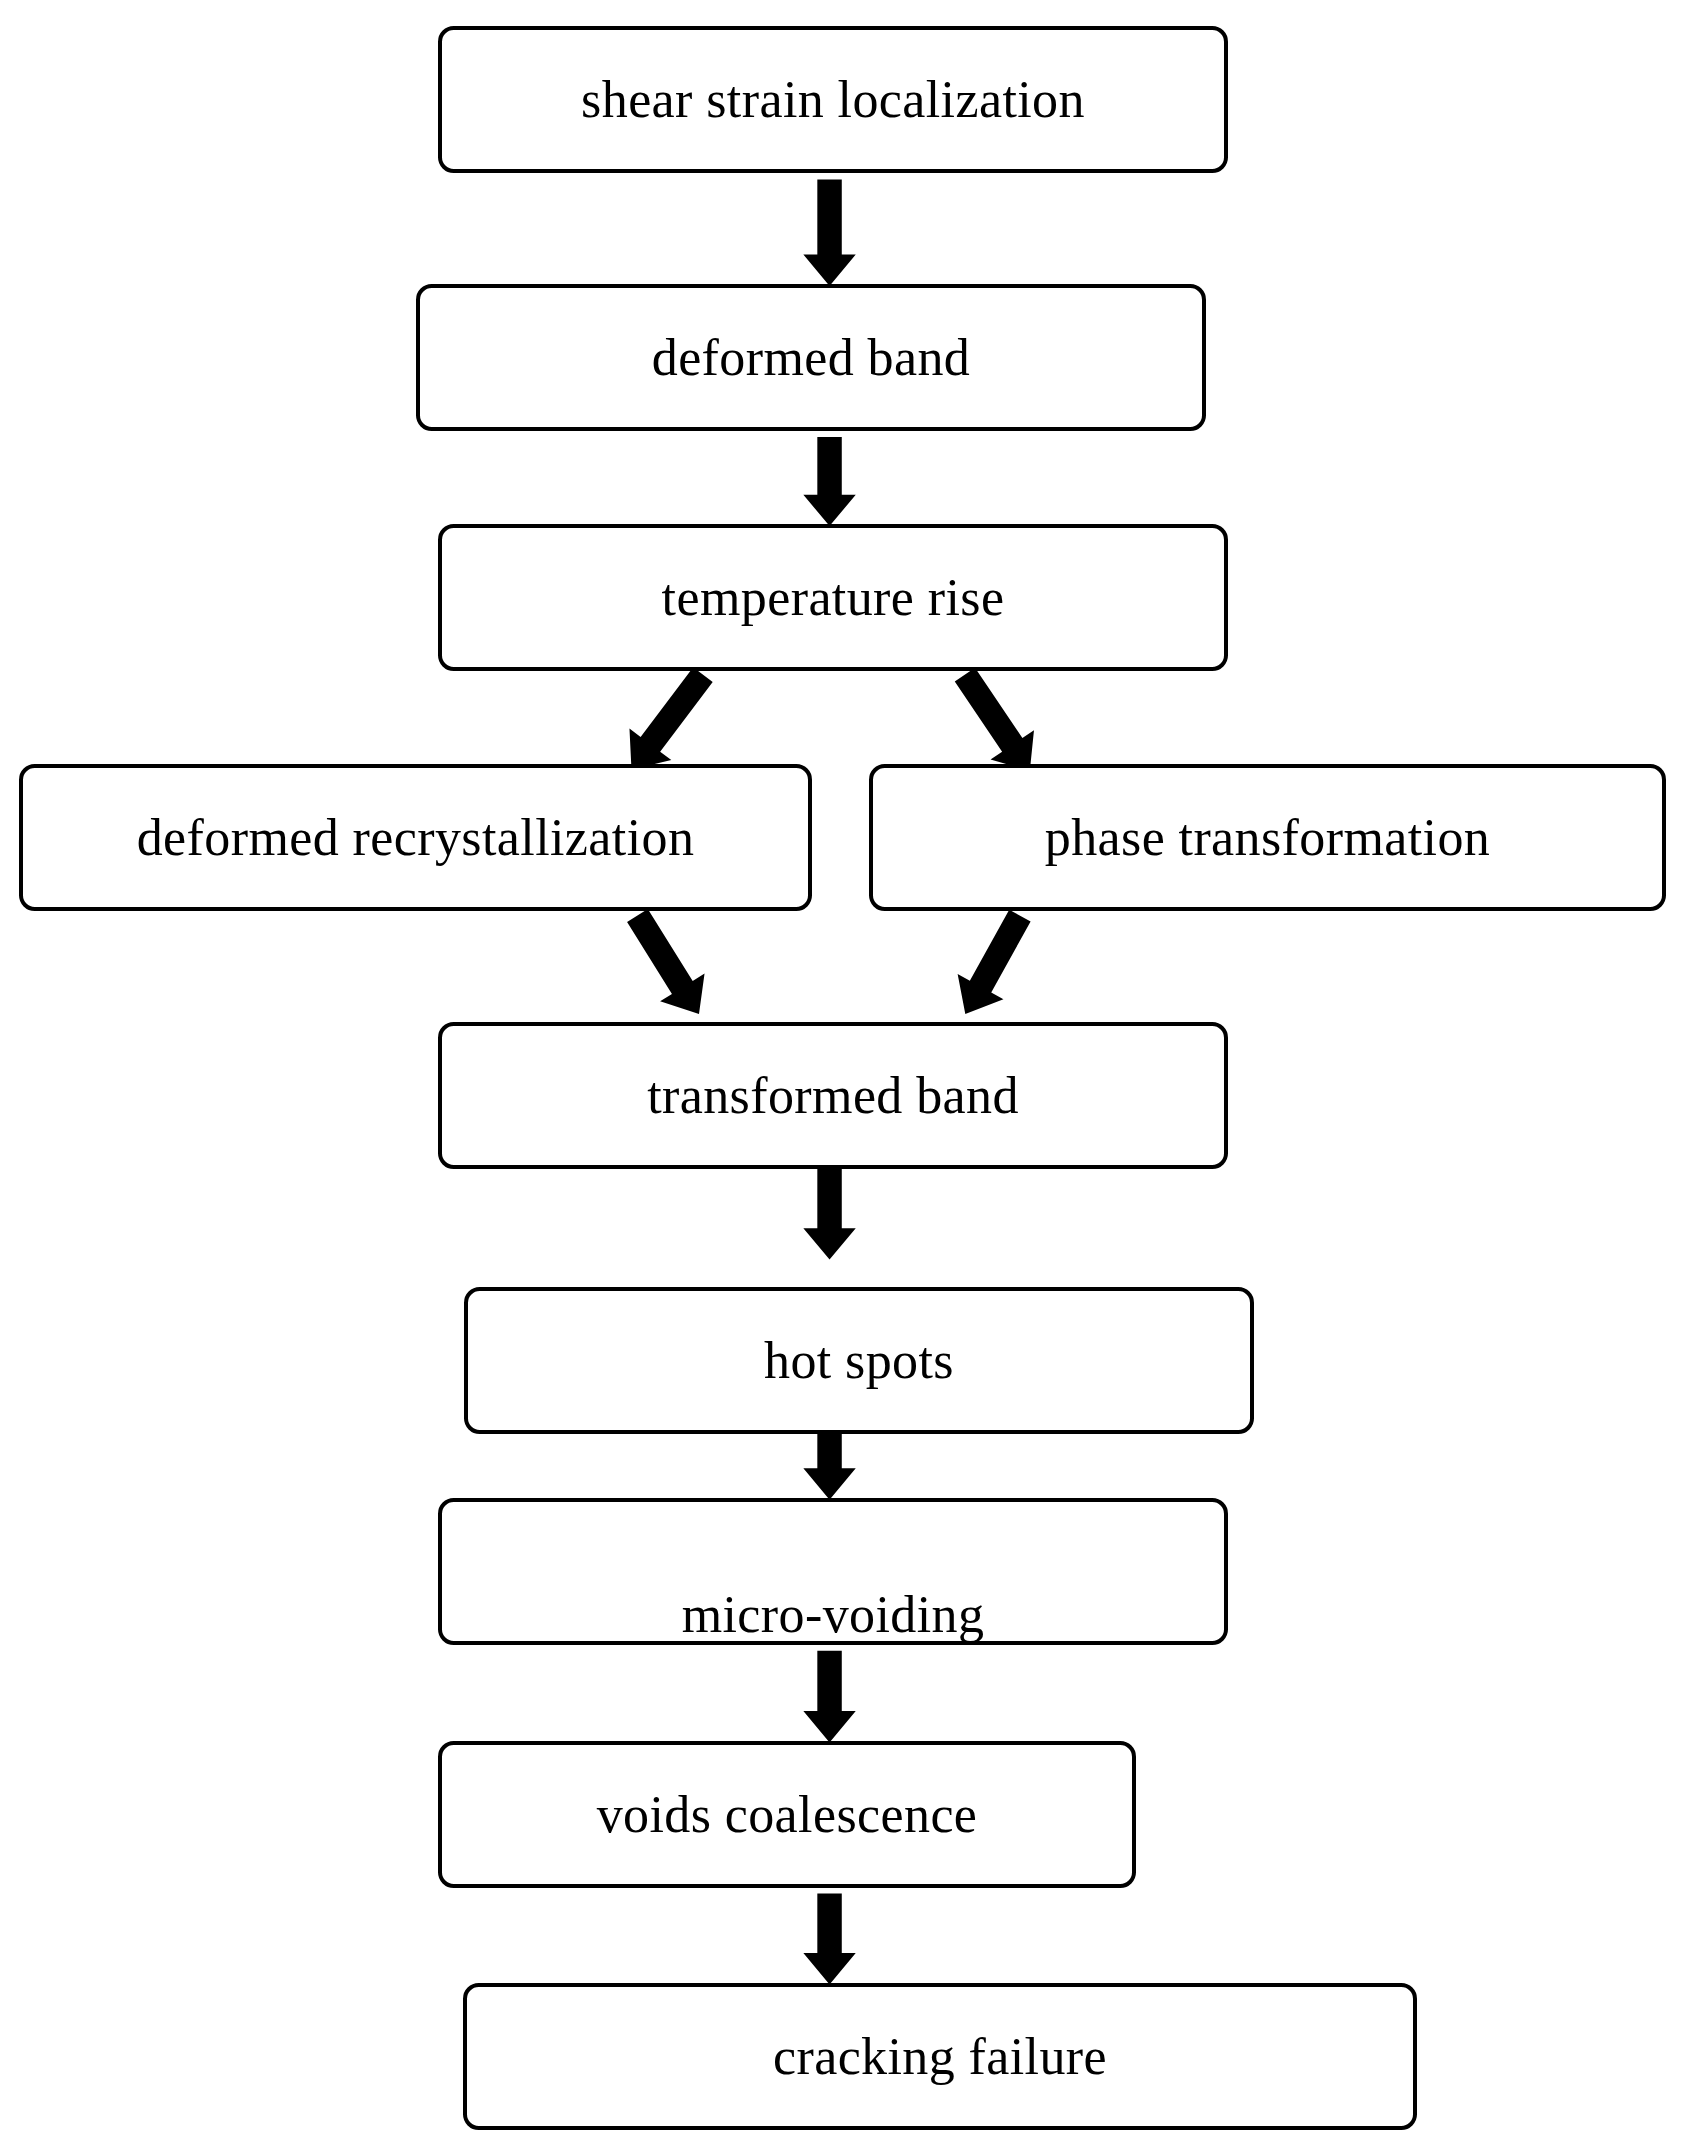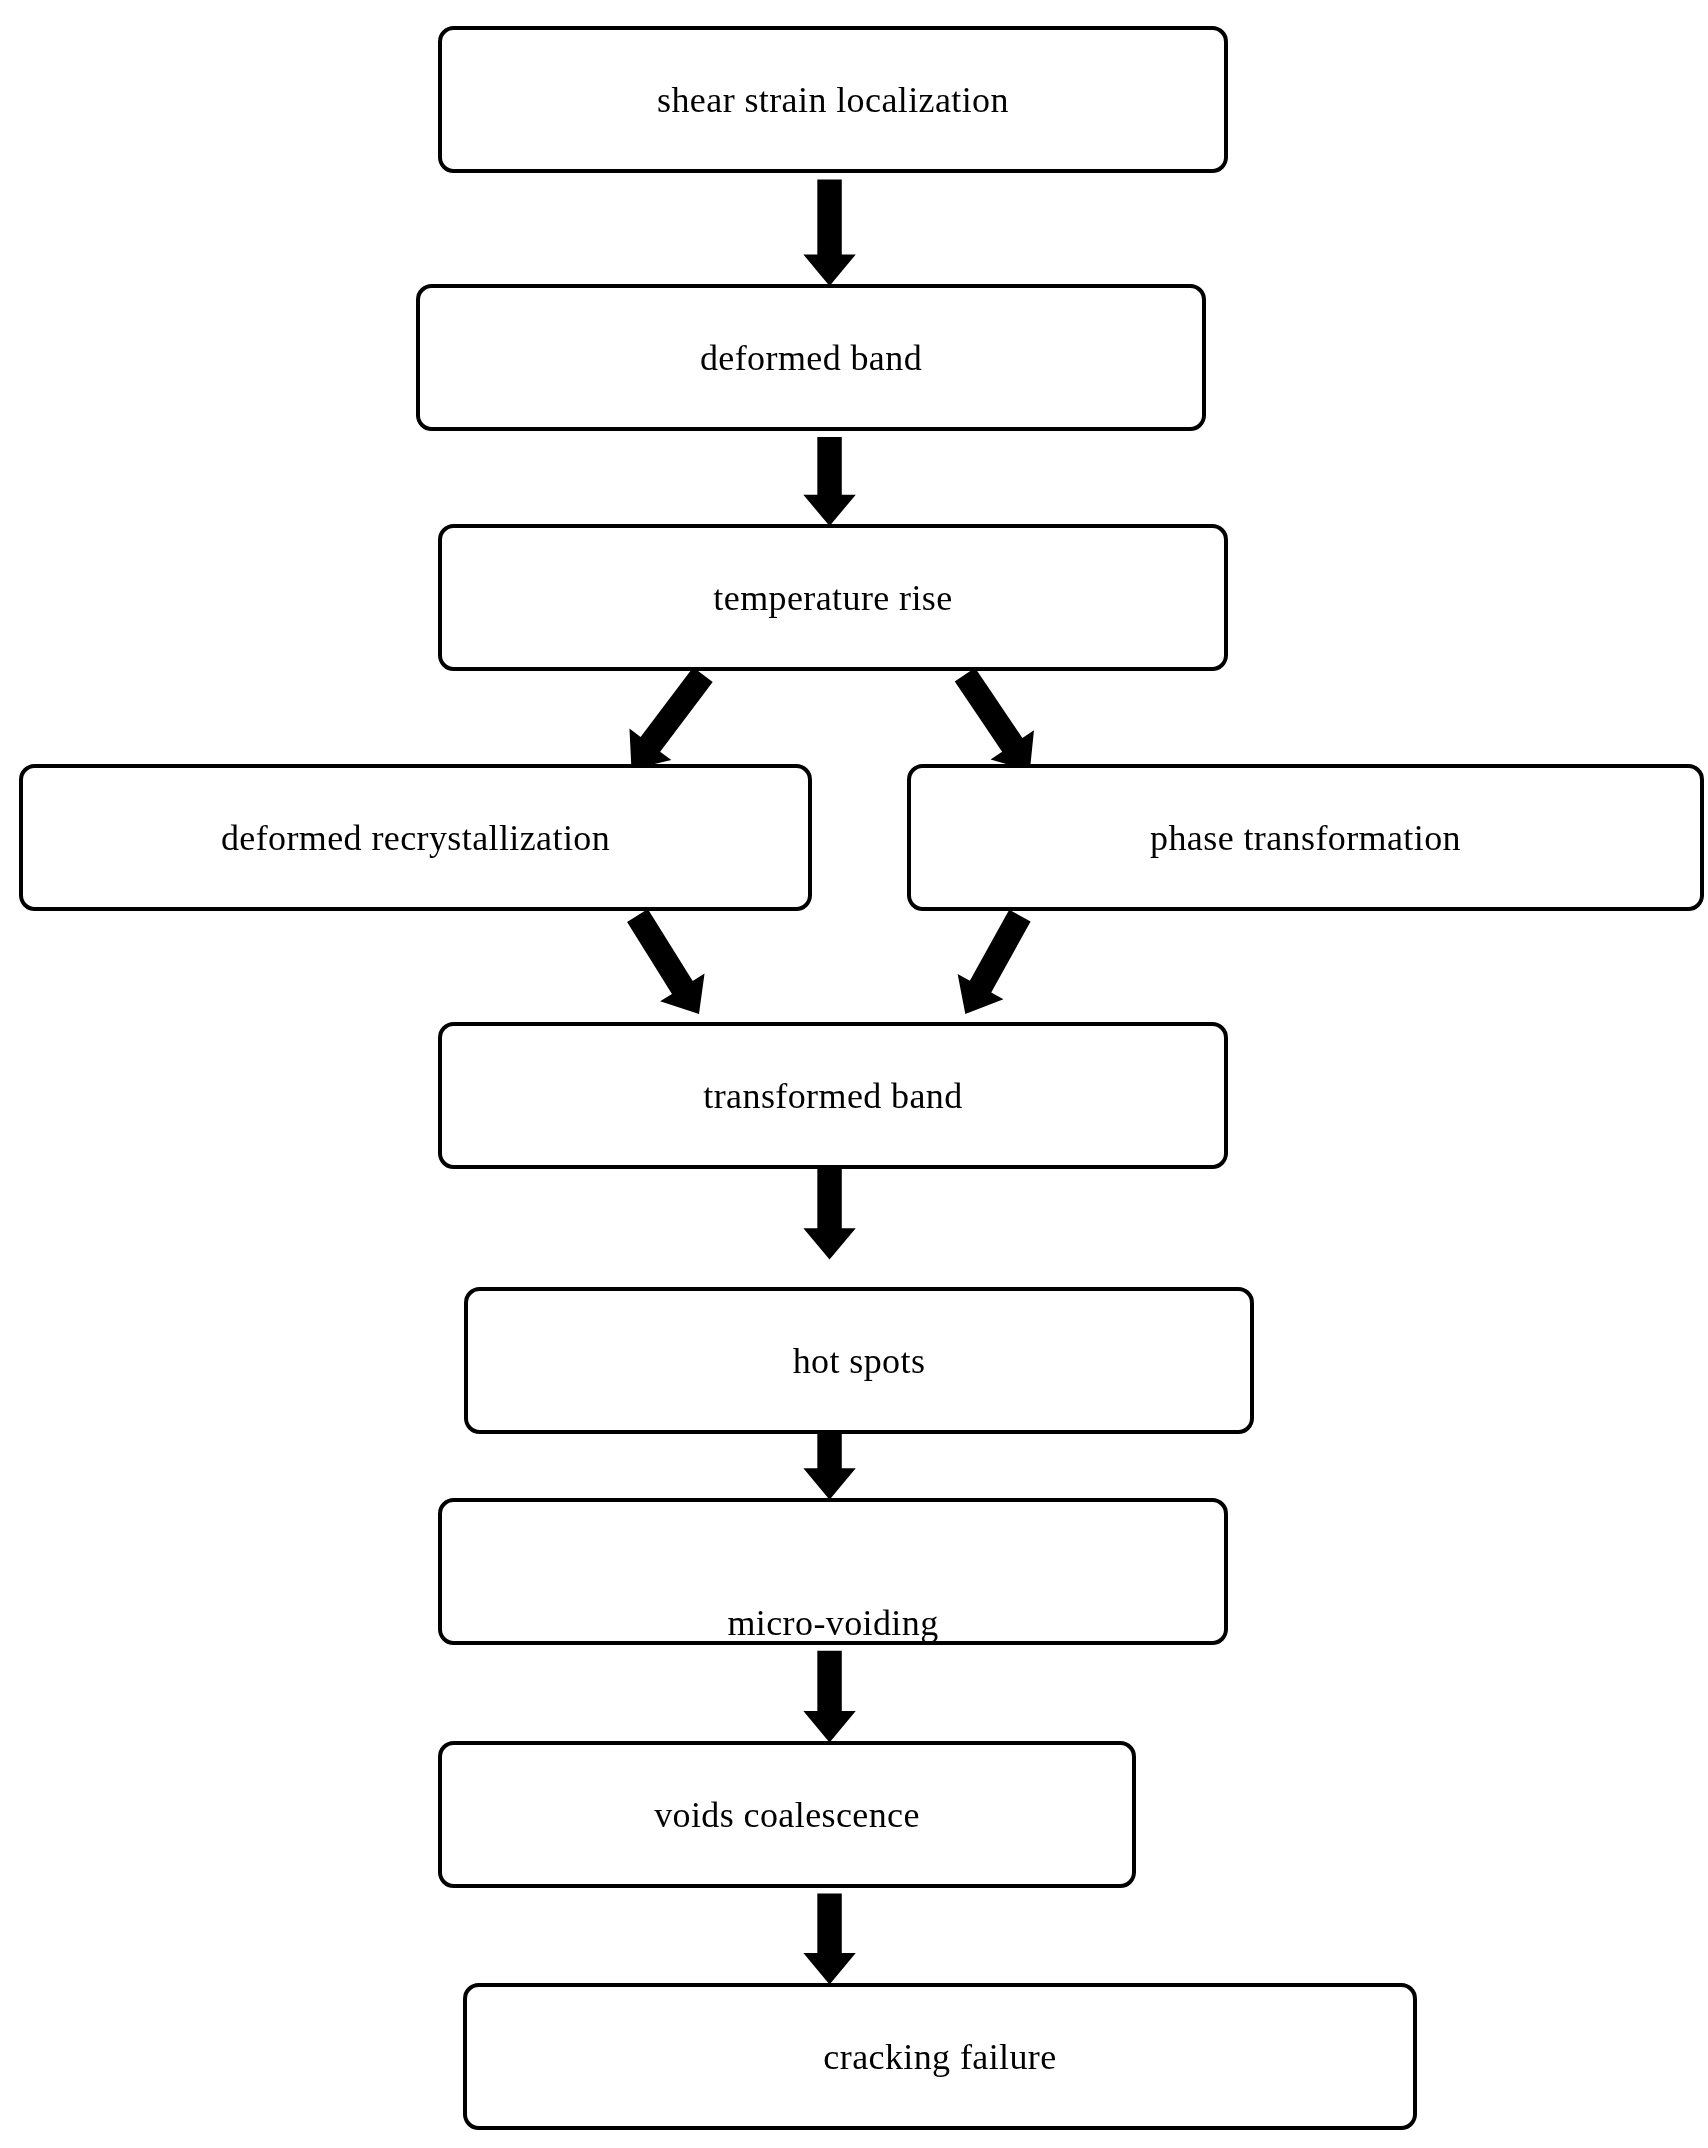--- a/index.html
+++ b/index.html
@@ -31,32 +31,32 @@
     box-sizing: border-box;
     height: 147px;
     background: var(--box-fill, #ffffff);
     border: 4.4px solid var(--box-border, #000000);
     border-radius: 15.7px;
     display: flex;
     align-items: center;
     justify-content: center;
   }
   .node .label {
-    font-size: 36px;
+    font-size: 52px;
     line-height: 1;
     color: var(--text-color, #000000);
     white-space: nowrap;
     letter-spacing: 0.4px;
   }
   
   .n1  { left: 438px;  top: 26px;   width: 790px; }
   .n2  { left: 416px;  top: 284px;  width: 790px; }
   .n3  { left: 438px;  top: 524px;  width: 790px; }
   .n4  { left: 19px;   top: 764px;  width: 793px; }
-  .n5  { left: 907px; top: 764px;  width: 797px; }
+  .n5  { left: 869px; top: 764px;  width: 797px; }
   .n6  { left: 438px;  top: 1016px; width: 790px; margin-top: 6px; }
   .n7  { left: 464px;  top: 1258px; width: 790px; margin-top: 29px; }
   .n8  { left: 438px;  top: 1498px; width: 790px; align-items: flex-end; }
   .n9  { left: 438px;  top: 1741px; width: 698px; }
   .n10 { left: 463px;  top: 1983px; width: 954px; }
 </style>
 </head>
 <body>
 
 <div class="canvas">

